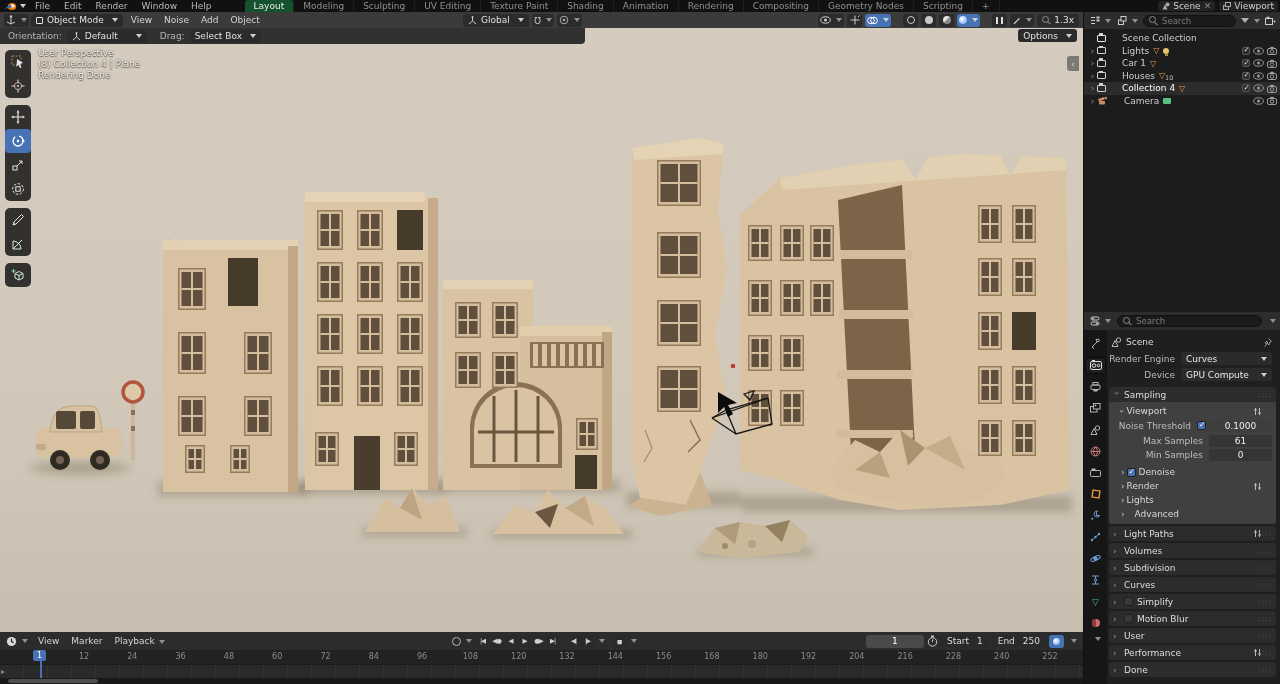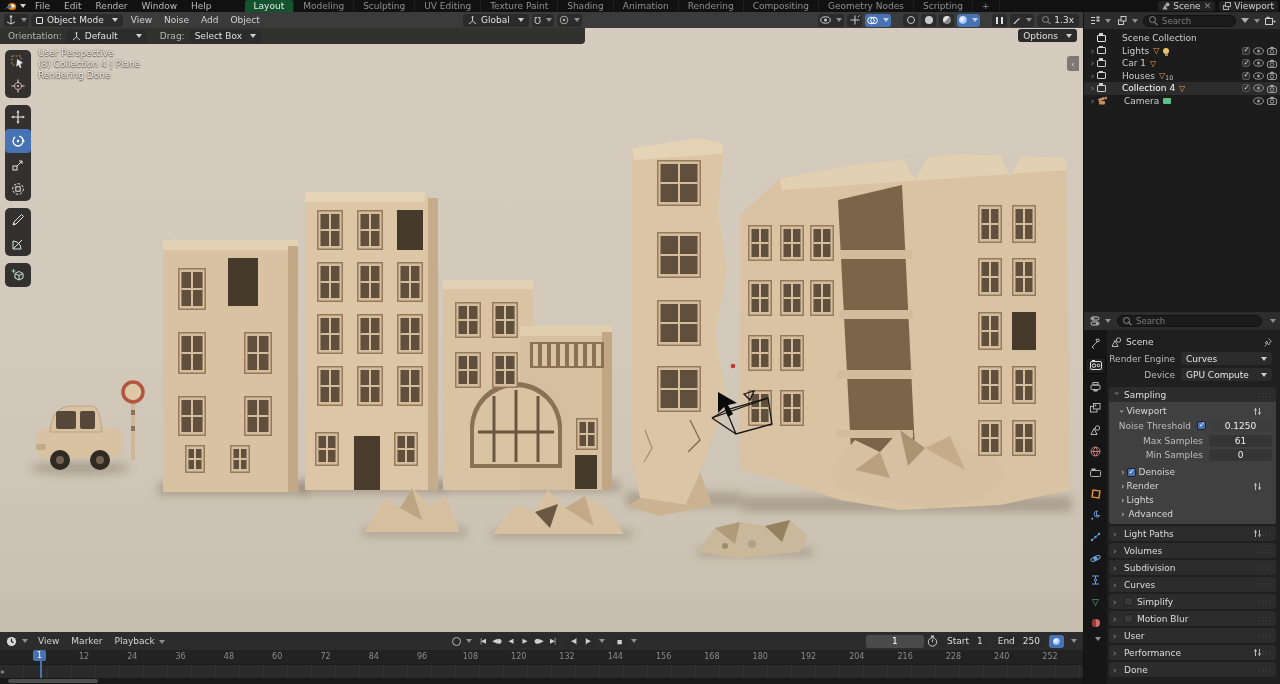--- a/index.html
+++ b/index.html
@@ -1179,21 +1179,21 @@
           <span style="color:#d8d8d8;margin-left:2px">Viewport</span>
           <span class="preset">
               <svg width="9" height="9" viewBox="0 0 9 9">
                 <path d="M2.5 1 V8 M6.5 1 V8 M1 3 H4 M5 6 H8" stroke="#bbb"></path>
               </svg>
             </span>
         </div>
         <div class="pr-row" style="padding-left:4px">
           <span class="pr-lab" style="width:84px">Noise Threshold</span>
           <span class="chkbox on"></span>
-          <span class="num">0.1250</span>
+          <span class="num">0.1000</span>
         </div>
         <div class="pr-row" style="padding-left:4px;height:13px">
           <span class="pr-lab" style="width:96px">Max Samples</span>
           <span class="num" style="background:#353535">61</span>
         </div>
         <div class="pr-row" style="padding-left:4px;height:13px">
           <span class="pr-lab" style="width:96px">Min Samples</span>
           <span class="num" style="background:#353535">0</span>
         </div>
         <div class="subrow" style="margin-top:4px">
@@ -1209,21 +1209,21 @@
                 <path d="M2.5 1 V8 M6.5 1 V8 M1 3 H4 M5 6 H8" stroke="#bbb"></path>
               </svg>
             </span>
         </div>
         <div class="subrow">
           <span class="arr">›</span>
           <span style="color:#d8d8d8;margin-left:2px">Lights</span>
         </div>
         <div class="subrow">
           <span class="arr">›</span>
-          <span style="color:#d8d8d8;margin-left:4px">Advanced</span>
+          <span style="color:#d8d8d8;margin-left:10px">Advanced</span>
         </div>
       </div>
     </div>
     <div>
 
         <div class="panel">
           <div class="phead">
             <span class="arr">›</span>
 
             <span class="ptitle">Light Paths</span>

